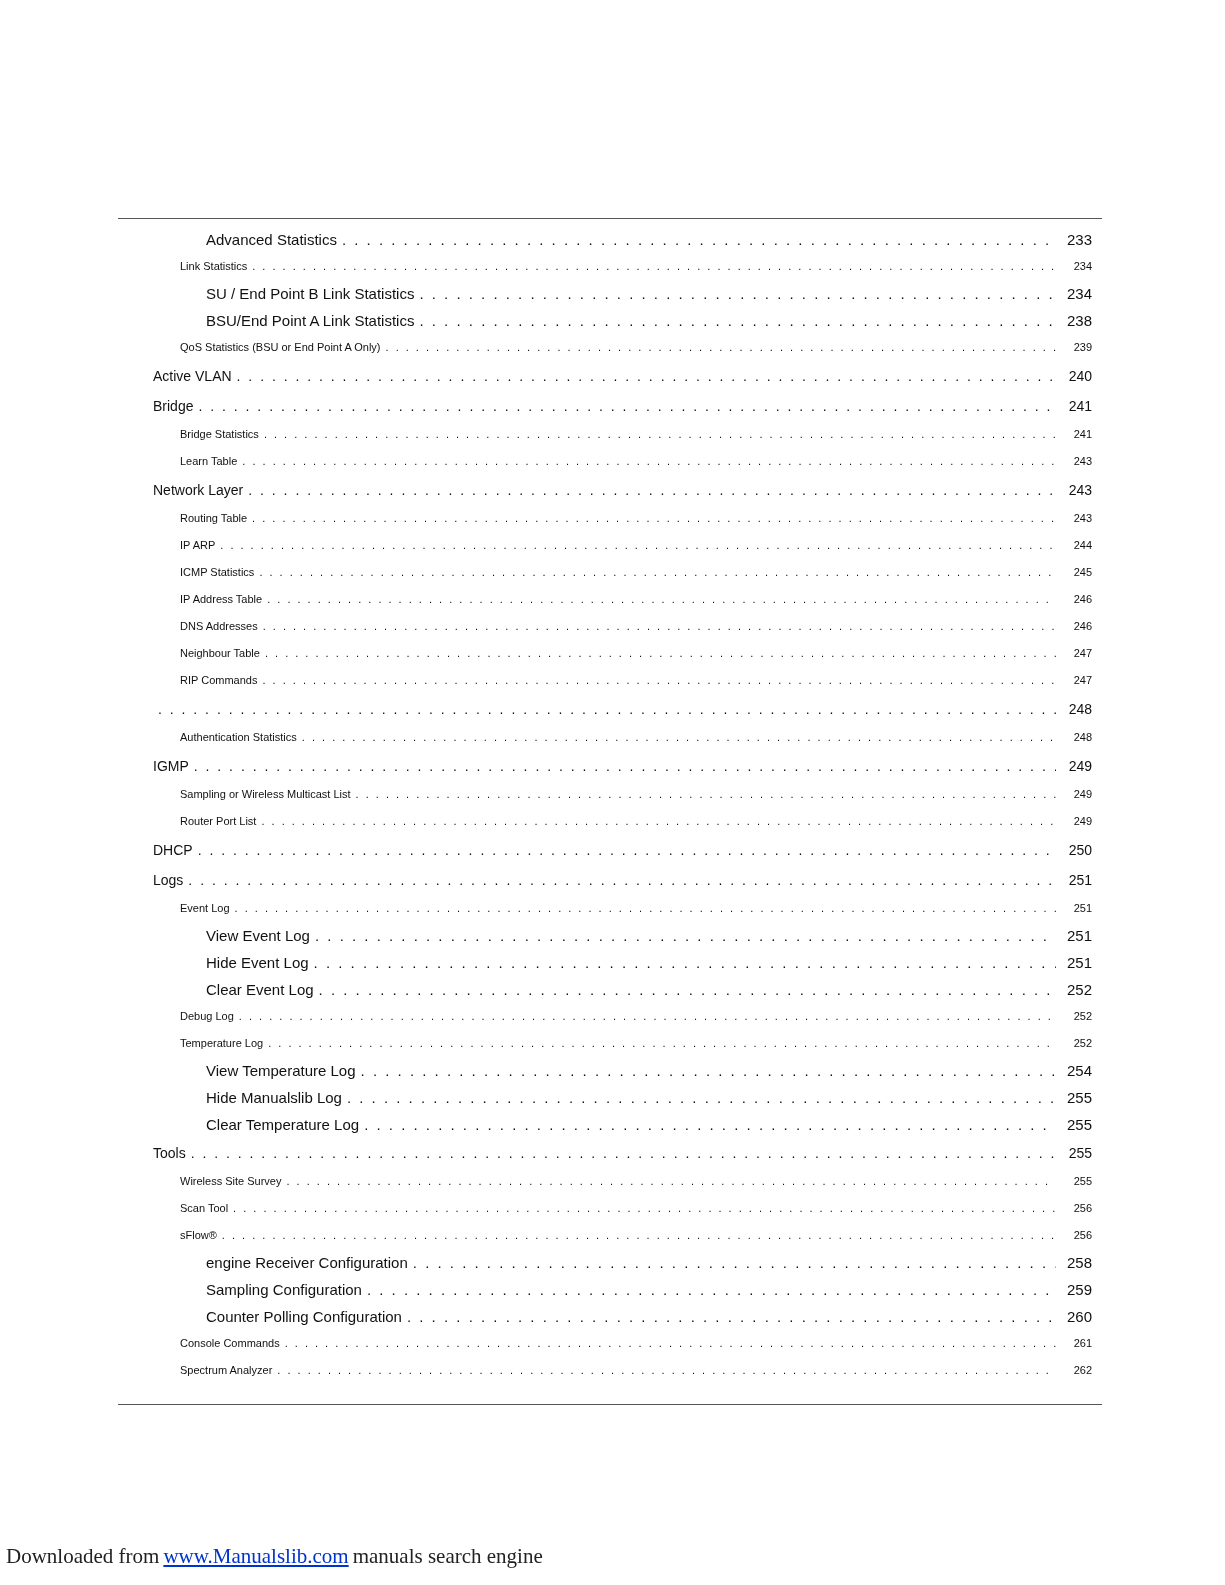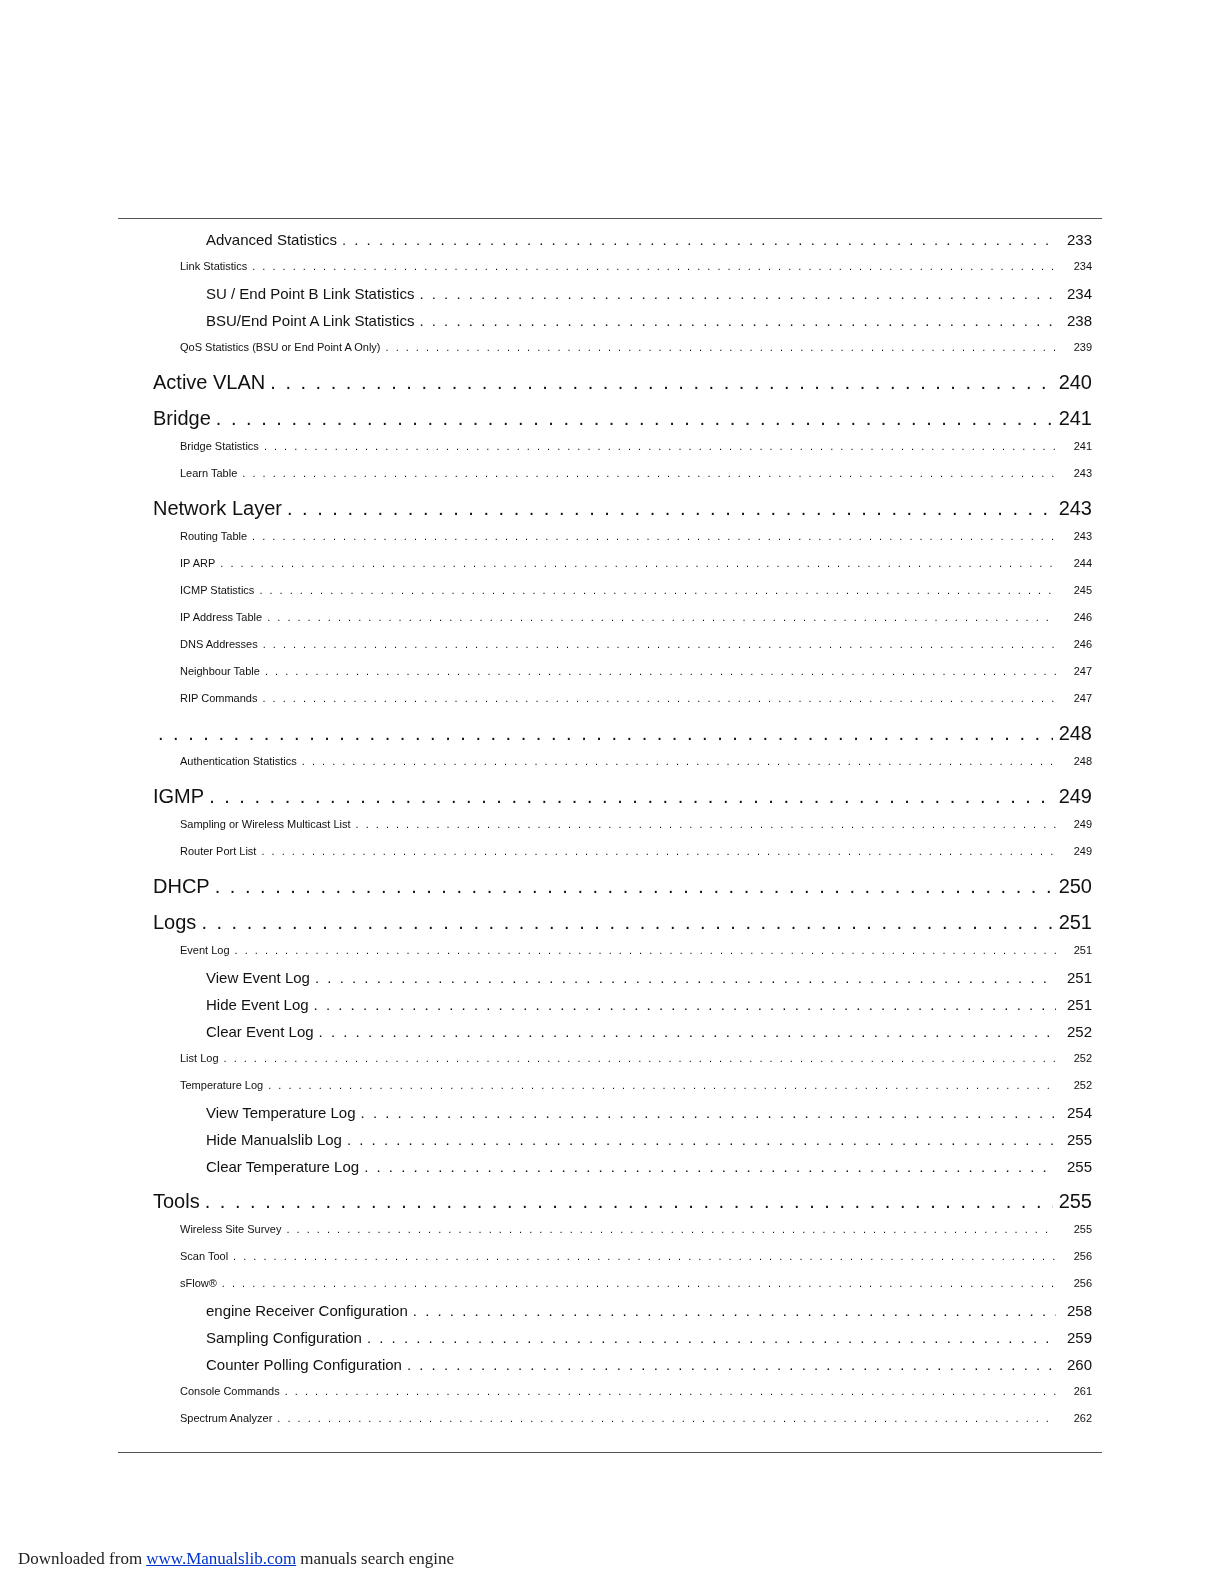--- a/index.html
+++ b/index.html
@@ -28,24 +28,23 @@
   .toc {
     padding: 7px 0 20px 0;
   }
   .toc-row {
     display: flex;
     align-items: flex-end;
     white-space: nowrap;
     padding-right: 10px;
   }
   .toc-row.lvl0 {
-    font-size: 20px;
+    font-size: 14px;
     height: 30px;
     line-height: 30px;
-    margin-top: 6px;
     padding-left: 35px;
   }
   .toc-row.lvl1 {
     font-size: 11px;
     height: 27px;
     line-height: 27px;
     padding-left: 62px;
   }
   .toc-row.lvl2 {
     font-size: 15px;
@@ -58,24 +57,24 @@
     flex: 1 1 auto;
     overflow: hidden;
     white-space: nowrap;
     margin: 0 6px 0 5px;
     letter-spacing: 2px;
     color: #111111;
   }
   .toc-page { flex: 0 0 auto; text-align: right; min-width: 30px; }
   .footer {
     position: absolute;
-    left: 18px;
+    left: 6px;
     bottom: 16px;
     font-family: "Liberation Serif", serif;
-    font-size: 17px;
+    font-size: 21px;
     color: #222222;
   }
   .footer a.footer-link {
     color: #0033cc;
     text-decoration: underline;
     margin: 0 4px;
     cursor: pointer;
   }
 </style>
 </head>
@@ -217,21 +216,21 @@
         <span class="toc-label">Hide Event Log</span>
         <span class="toc-dots">. . . . . . . . . . . . . . . . . . . . . . . . . . . . . . . . . . . . . . . . . . . . . . . . . . . . . . . . . . . . . . . . . . . . . . . . . . . . . . . . . . . . . . . . . . . . . . . . . . . . . . . . . . . . . . . . . . . . . . . . . . . . . . . . . . . . . . . . . . . . . . . . . . . . . . . . . . . . . . . . . . . . . . . . . . . . . . . . . . . . . . . . . . . . . . . . . . . . . . . . . . . . . . . . . . . . . . . . . . . . </span>
         <span class="toc-page">251</span>
       </div>
       <div class="toc-row lvl2">
         <span class="toc-label">Clear Event Log</span>
         <span class="toc-dots">. . . . . . . . . . . . . . . . . . . . . . . . . . . . . . . . . . . . . . . . . . . . . . . . . . . . . . . . . . . . . . . . . . . . . . . . . . . . . . . . . . . . . . . . . . . . . . . . . . . . . . . . . . . . . . . . . . . . . . . . . . . . . . . . . . . . . . . . . . . . . . . . . . . . . . . . . . . . . . . . . . . . . . . . . . . . . . . . . . . . . . . . . . . . . . . . . . . . . . . . . . . . . . . . . . . . . . . . . . . . </span>
         <span class="toc-page">252</span>
       </div>
       <div class="toc-row lvl1">
-        <span class="toc-label">List Log</span>
+        <span class="toc-label">Debug Log</span>
         <span class="toc-dots">. . . . . . . . . . . . . . . . . . . . . . . . . . . . . . . . . . . . . . . . . . . . . . . . . . . . . . . . . . . . . . . . . . . . . . . . . . . . . . . . . . . . . . . . . . . . . . . . . . . . . . . . . . . . . . . . . . . . . . . . . . . . . . . . . . . . . . . . . . . . . . . . . . . . . . . . . . . . . . . . . . . . . . . . . . . . . . . . . . . . . . . . . . . . . . . . . . . . . . . . . . . . . . . . . . . . . . . . . . . . </span>
         <span class="toc-page">252</span>
       </div>
       <div class="toc-row lvl1">
         <span class="toc-label">Temperature Log</span>
         <span class="toc-dots">. . . . . . . . . . . . . . . . . . . . . . . . . . . . . . . . . . . . . . . . . . . . . . . . . . . . . . . . . . . . . . . . . . . . . . . . . . . . . . . . . . . . . . . . . . . . . . . . . . . . . . . . . . . . . . . . . . . . . . . . . . . . . . . . . . . . . . . . . . . . . . . . . . . . . . . . . . . . . . . . . . . . . . . . . . . . . . . . . . . . . . . . . . . . . . . . . . . . . . . . . . . . . . . . . . . . . . . . . . . . </span>
         <span class="toc-page">252</span>
       </div>
       <div class="toc-row lvl2">
         <span class="toc-label">View Temperature Log</span>

